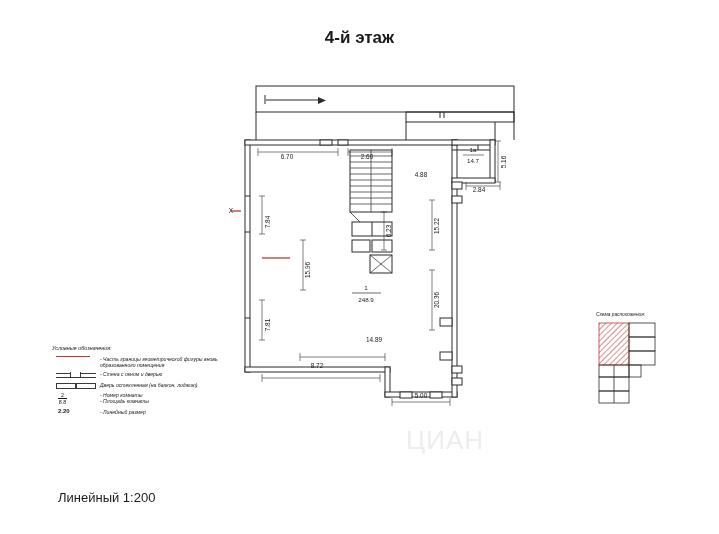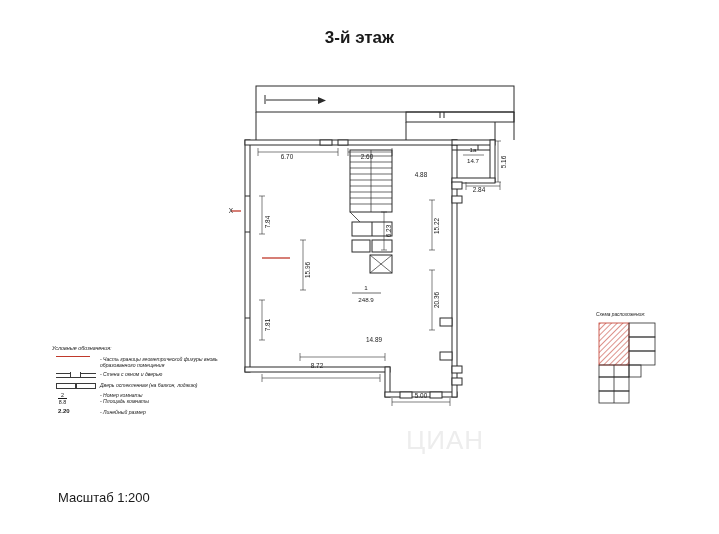--- a/index.html
+++ b/index.html
@@ -183,21 +183,21 @@
     font-family: "Liberation Sans", sans-serif;
     font-size: 6.2px;
     fill: #1a1a1a;
   }
 </style>
 </head>
 <body>
 
 <div id="page">
 
-  <div id="title">3-й этаж</div>
+  <div id="title">4-й этаж</div>
 
   <svg id="plan" width="719" height="534">
     <g fill="none" stroke="#2b2b2b" stroke-width="1">
 
       <rect x="256" y="86" width="258" height="26" stroke="#2b2b2b" stroke-width="1"></rect>
       <line x1="256" y1="112" x2="256" y2="140"></line>
       <line x1="265" y1="95" x2="265" y2="104" stroke="#2b2b2b"></line>
 
       <line x1="266" y1="100" x2="318" y2="100" stroke="#2b2b2b" stroke-width="1"></line>
       <polygon points="318,97 326,100.5 318,104" fill="#2b2b2b" stroke="none"></polygon>
@@ -423,14 +423,14 @@
         <rect x="3" y="70" width="30" height="12"></rect>
         <line x1="18" y1="44" x2="18" y2="82"></line>
       </g>
     </svg>
   </div>
 
   <div id="watermark">
     <span class="wm-logo">ЦИАН</span>
   </div>
 
-  <div id="scale">Масштаб 1:200</div>
+  <div id="scale">Линейный 1:200</div>
 </div>
 
 </body></html>

